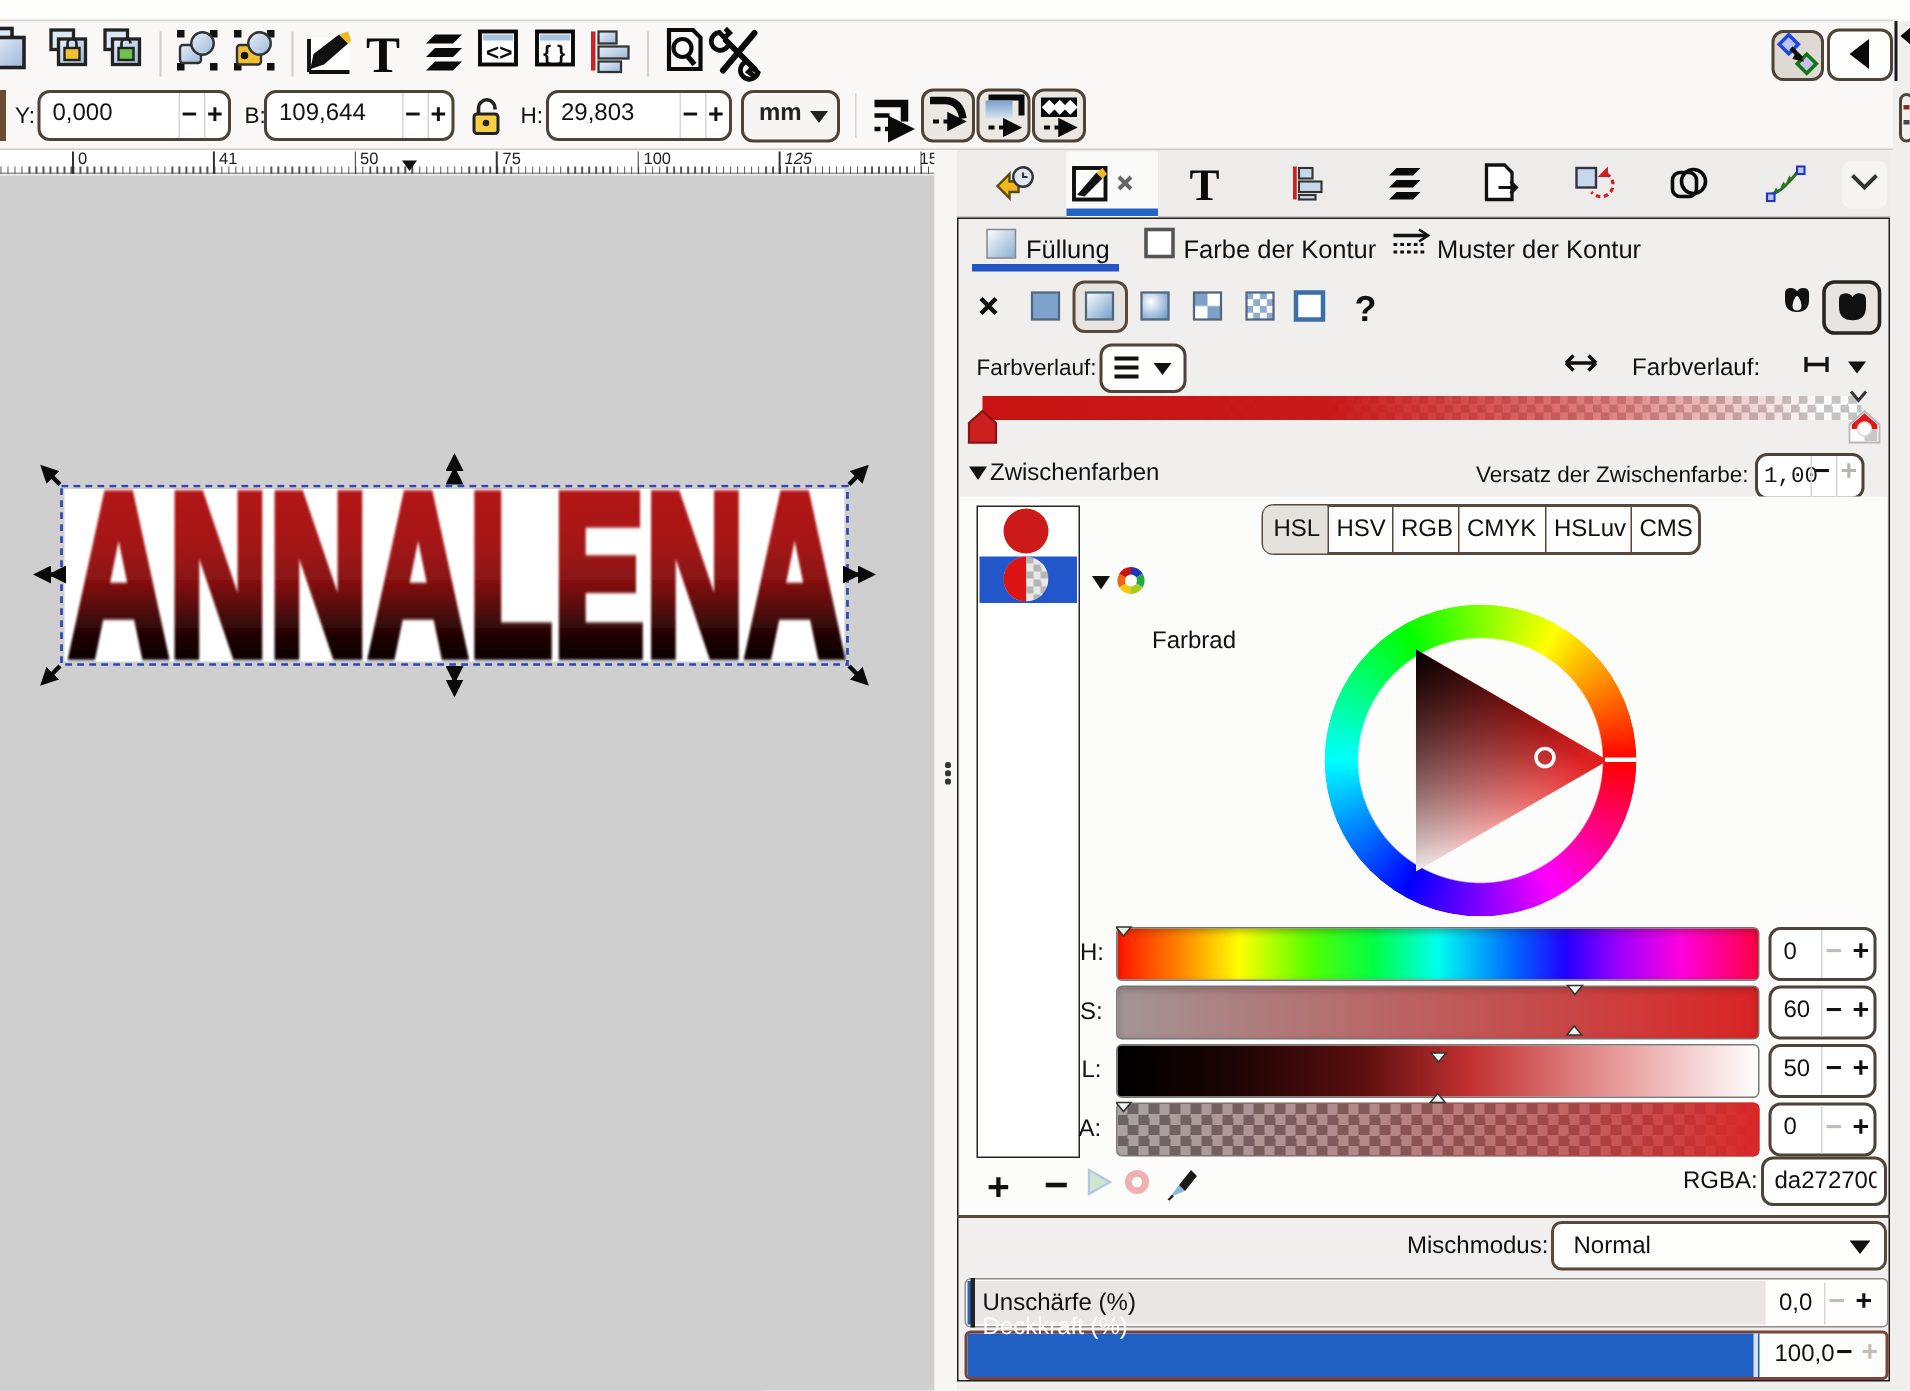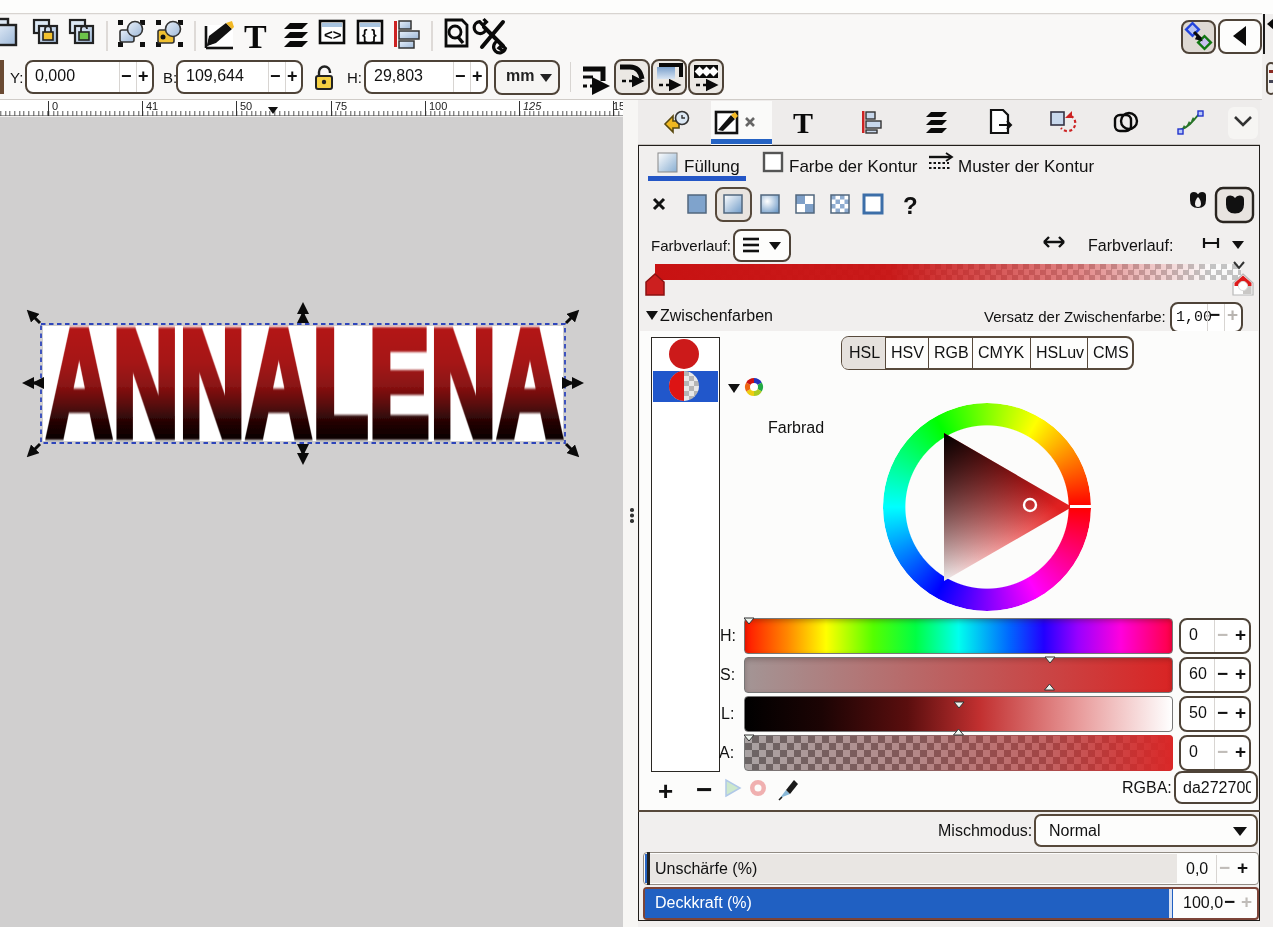--- a/index.html
+++ b/index.html
@@ -559,21 +559,21 @@
   <div class="abs" style="left:647px;top:852px;width:3px;height:33px;background:#222;"></div>
   <div class="lbl" style="left:655px;top:860px;font-size:16px;">Unschärfe (%)</div>
   <div class="lbl" style="left:1186px;top:860px;font-size:16px;">0,0</div>
   <div class="sep1" style="left:1216px;top:855px;height:28px;"></div>
   <div class="lbl" style="left:1219px;top:857px;font-size:19px;font-weight:bold;color:#c0bcb8;">−</div>
   <div class="lbl" style="left:1237px;top:857px;font-size:19px;font-weight:bold;">+</div>
 
   <div class="abs" style="left:643px;top:887px;width:616px;height:33px;background:#fdfdfc;border:2px solid #7c4438;border-radius:4px;"></div>
   <div class="abs" style="left:645px;top:889px;width:528px;height:29px;background:#2060c2;"></div>
   <div class="abs" style="left:1169px;top:889px;width:3px;height:29px;background:#d8e0f0;"></div>
-  <div class="lbl" style="left:655px;top:894px;font-size:16px;color:#fff;">Deckkraft (%)</div>
+  <div class="lbl" style="left:655px;top:876px;font-size:16px;color:#fff;">Deckkraft (%)</div>
   <div class="lbl" style="left:1183px;top:894px;font-size:16px;">100,0</div>
   <div class="lbl" style="left:1224px;top:891px;font-size:19px;font-weight:bold;">−</div>
   <div class="lbl" style="left:1241px;top:891px;font-size:19px;font-weight:bold;color:#c0bcb8;">+</div>
 
   <div class="abs" style="left:1262px;top:14px;width:11px;height:913px;background:#f1efee;"></div>
   <div class="abs" style="left:1263px;top:14px;width:2px;height:40px;background:#1a1a1a;"></div>
   <div class="abs" style="left:1267px;top:18px;width:0;height:0;border-right:7px solid #0a0a0a;border-top:6px solid transparent;border-bottom:6px solid transparent;"></div>
   <div class="abs" style="left:1262px;top:0;width:11px;height:14px;background:#fdfdfc;"></div>
   <div class="abs" style="left:1266px;top:62px;width:10px;height:33px;border:2px solid #4e4338;border-radius:6px;background:#f2f0ee;"></div>
   <div class="abs" style="left:1269px;top:70px;width:4px;height:3px;background:#8a2a22;"></div>

